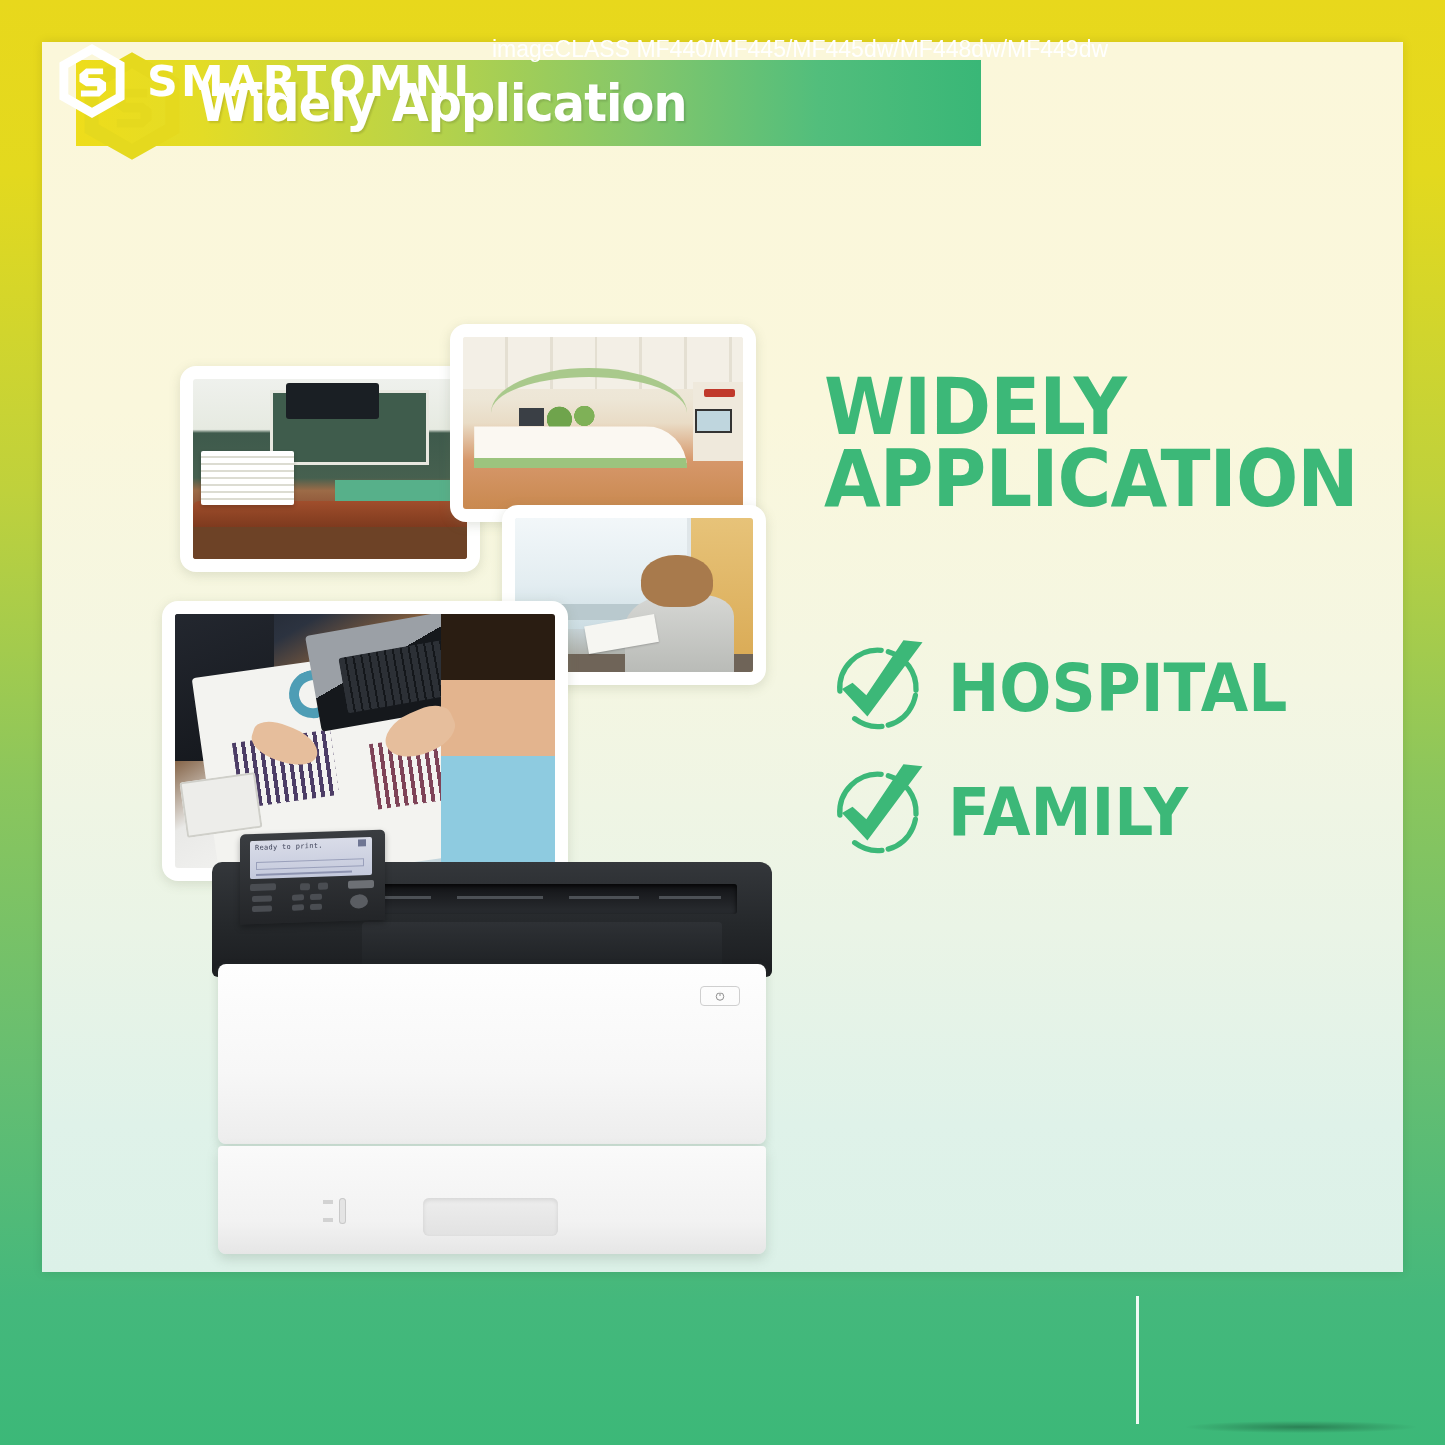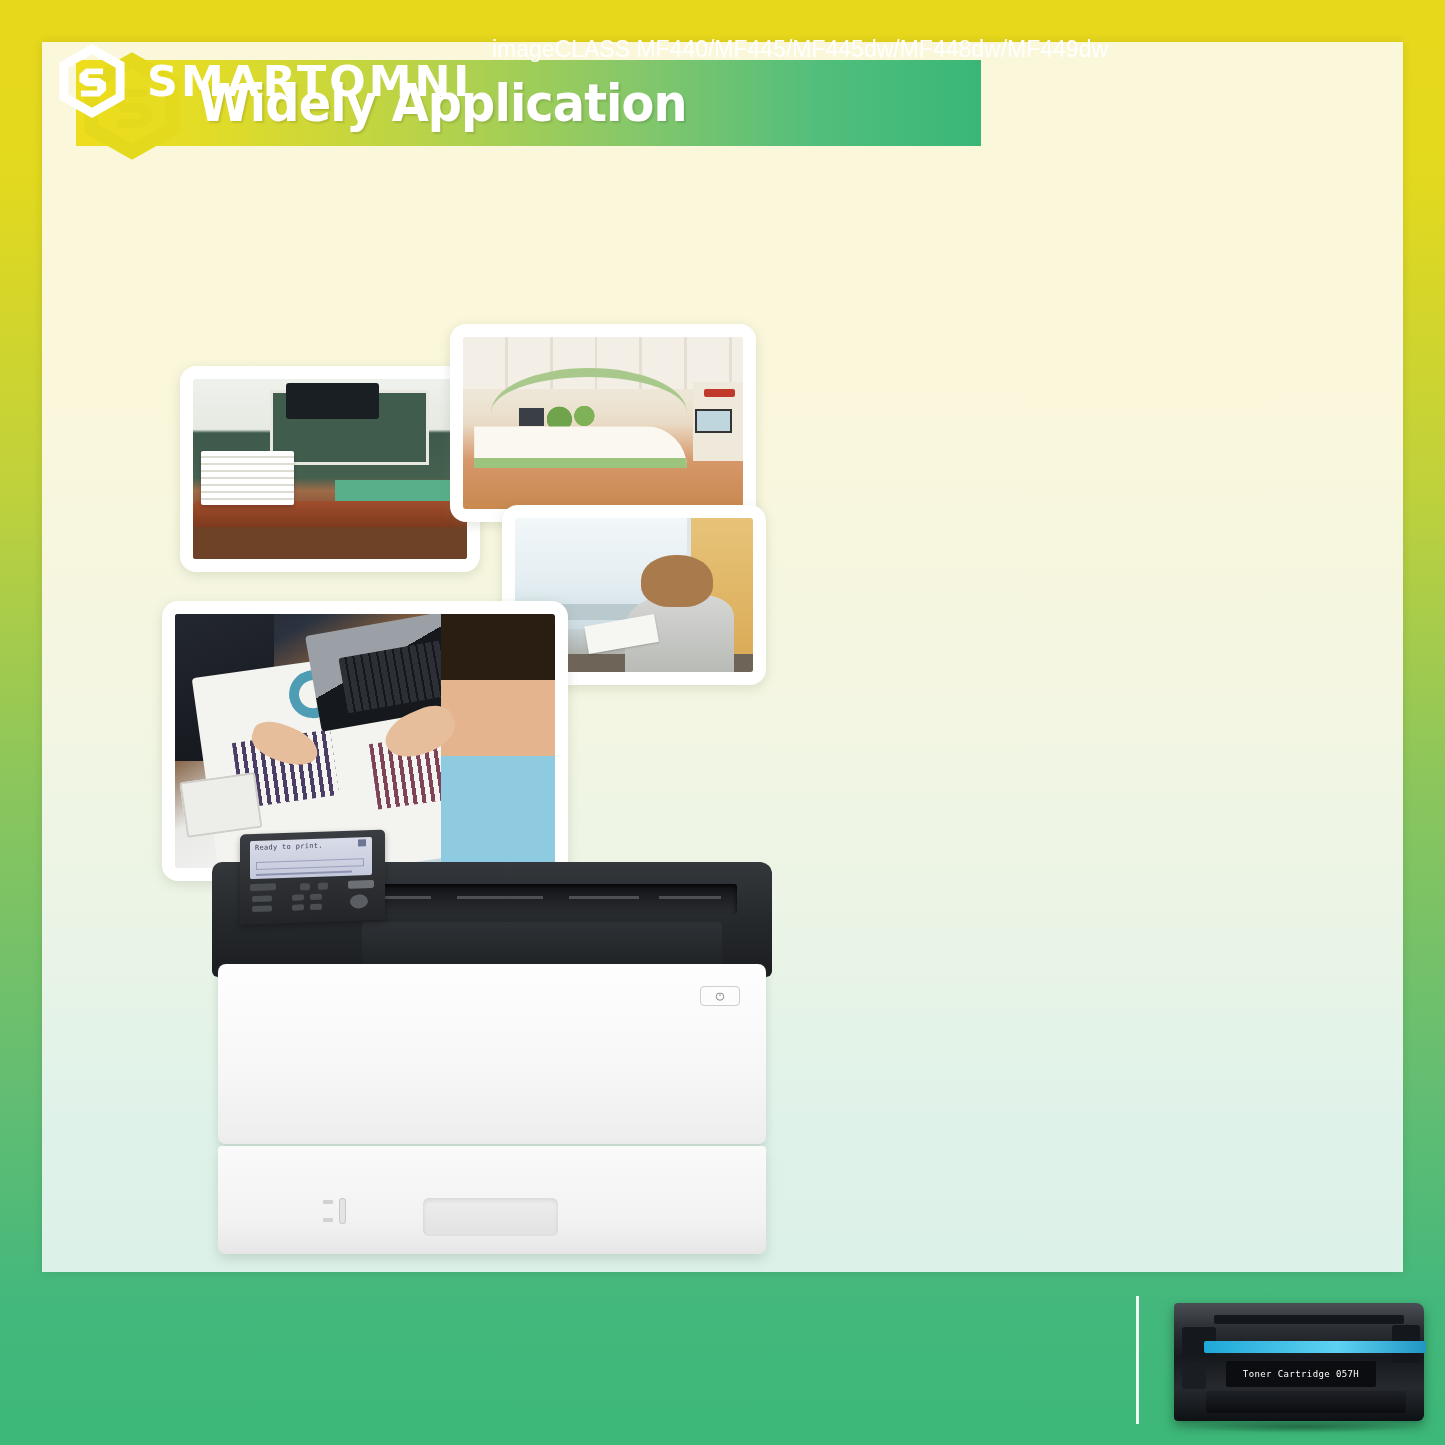--- a/index.html
+++ b/index.html
@@ -314,26 +314,48 @@
     <div class="pr-base">
       <div class="pr-handle"></div>
       <div class="pr-gauge">
         <i style="left:0;top:2px;width:10px;height:4px;"></i>
         <i style="left:0;top:20px;width:10px;height:4px;"></i>
         <i style="left:16px;top:0;width:7px;height:26px;border-radius:4px;background:#e4e4e4;box-shadow:inset 0 0 0 1px #c9c9c9;"></i>
       </div>
     </div>
   </div>
 
+  <div class="right">
+    <div class="headline">WIDELY</div>
+    <div class="headline">APPLICATION</div>
+  </div>
 
   <div class="check-list">
 
 
 
-
+    <div class="check-row">
+      <div class="stamp">
+        <svg viewBox="0 0 100 100" width="108" height="106">
+          <path d="M14 52 a36 36 0 1 1 14 26" fill="none" stroke="#3CB878" stroke-width="5" stroke-linecap="round" stroke-dasharray="62 7 48 5 40 6"></path>
+          <path d="M16 50 L40 76 L92 6 L74 4 L39 56 L26 44 Z" fill="#3CB878"></path>
+        </svg>
+      </div>
+      <div class="check-label">HOSPITAL</div>
+    </div>
+
+    <div class="check-row">
+      <div class="stamp">
+        <svg viewBox="0 0 100 100" width="108" height="106">
+          <path d="M14 52 a36 36 0 1 1 14 26" fill="none" stroke="#3CB878" stroke-width="5" stroke-linecap="round" stroke-dasharray="62 7 48 5 40 6"></path>
+          <path d="M16 50 L40 76 L92 6 L74 4 L39 56 L26 44 Z" fill="#3CB878"></path>
+        </svg>
+      </div>
+      <div class="check-label">FAMILY</div>
+    </div>
   </div>
 </div>
 
 <div class="banner">
   <div class="banner-title">Widely Application</div>
 </div>
 
 <svg class="hexlogo" viewBox="0 0 100 104">
   <path d="M50 2 L94 27 L94 77 L50 102 L6 77 L6 27 Z
            M50 17 L81 35 L81 69 L50 87 L19 69 L19 35 Z" fill="#E5D91E" fill-rule="evenodd"></path>
@@ -352,26 +374,13 @@
 </div>
 
 <div class="fspec">
   <div class="models">imageCLASS MF440/MF445/MF445dw/MF448dw/MF449dw</div>
 </div>
 
 <div class="fdiv"></div>
 
 <div class="cart">
   <div class="cart-shadow"></div>
-  <div class="cart-body">
-    <div class="cart-top"></div>
-    <div class="cart-k1"></div>
-    <div class="cart-k2"></div>
-    <div class="cart-k3"></div>
-    <div class="cart-strip"></div>
-    <div class="cart-g1"></div>
-    <div class="cart-g2"></div>
-    <div class="cart-lbl">
-      <span>Toner Cartridge 057H</span>
-    </div>
-    <div class="cart-bot"></div>
-  </div>
 </div>
 
 </body></html>

